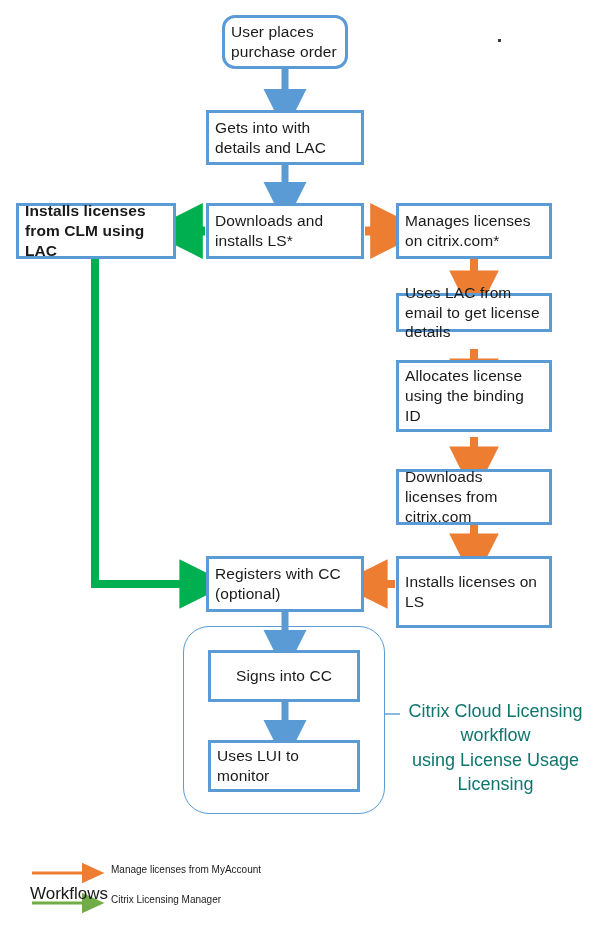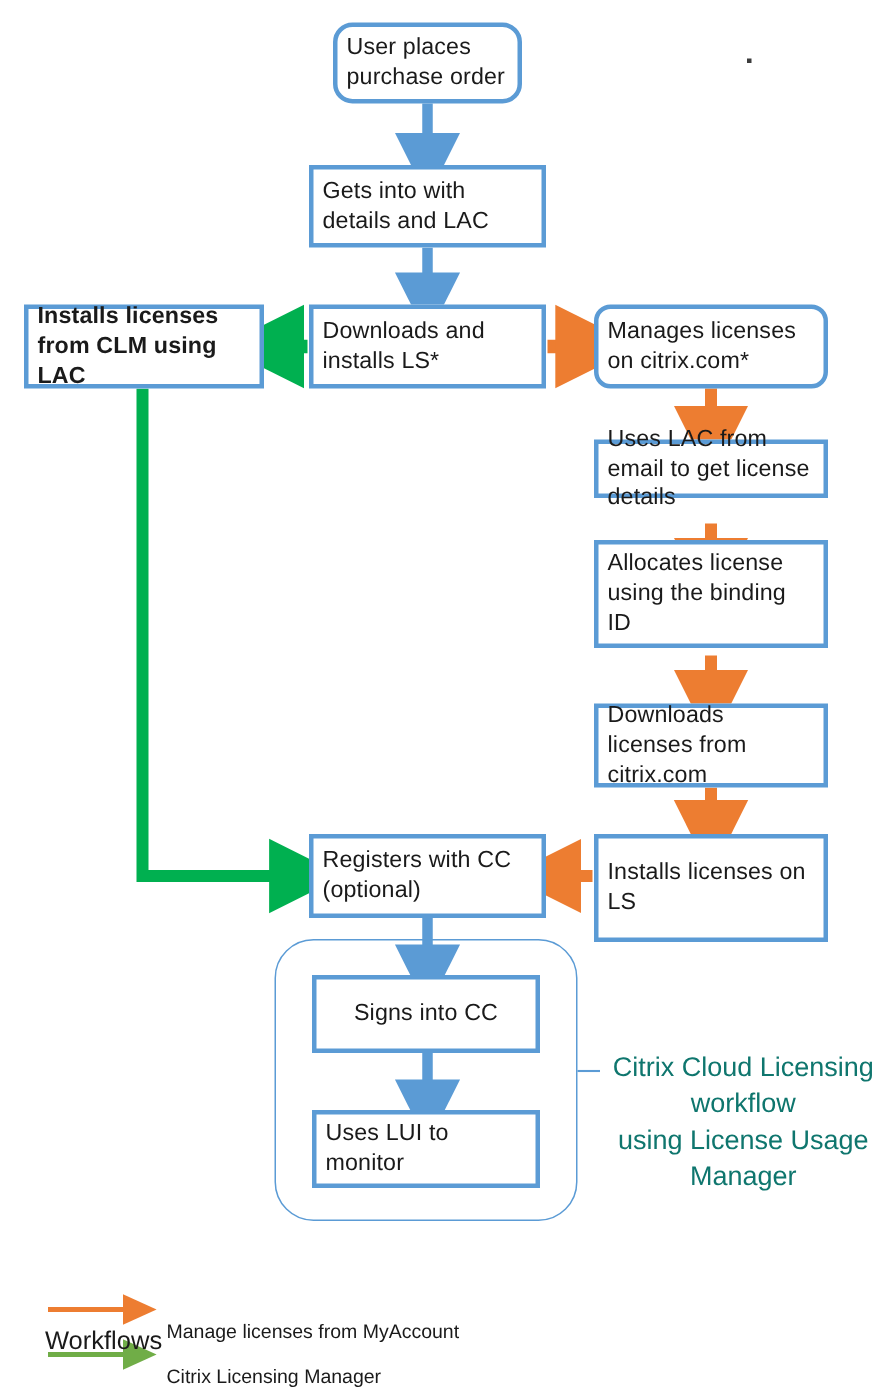--- a/index.html
+++ b/index.html
@@ -68,23 +68,22 @@
     background: #3c3c3c;
   }
   
   .legend-title {
     position: absolute;
     font-size: 17px;
     color: #1a1a1a;
   }
   .legend-label {
     position: absolute;
-    font-size: 13px;
+    font-size: 10px;
     color: #1a1a1a;
-    margin-top: 16px;
   }
 </style>
 </head>
 <body>
 
 <div id="canvas">
 
   <svg id="wires" viewBox="0 0 594 929">
     <defs>
       <marker id="ah-blue" markerWidth="7" markerHeight="7" refX="2.2" refY="3.5" orient="auto" markerUnits="strokeWidth">
@@ -145,21 +144,21 @@
   </div>
 
   <div class="box" style="left:16px; top:203px; width:160px; height:56px;font-weight:bold;">
     <span>Installs licenses from CLM using LAC</span>
   </div>
 
   <div class="box" style="left:206px; top:203px; width:158px; height:56px;">
     <span>Downloads and installs LS*</span>
   </div>
 
-  <div class="box" style="left:396px; top:203px; width:156px; height:56px;border-radius:11px;">
+  <div class="box" style="left:396px; top:203px; width:156px; height:56px;">
     <span>Manages licenses on citrix.com*</span>
   </div>
 
   <div class="box" style="left:396px; top:293px; width:156px; height:39px;">
     <span>Uses LAC from email to get license details</span>
   </div>
 
   <div class="box" style="left:396px; top:360px; width:156px; height:72px;">
     <span>Allocates license using the binding ID</span>
   </div>
@@ -179,21 +178,21 @@
   <div class="box" style="left:208px; top:650px; width:152px; height:52px;">
     <span>Signs into CC</span>
   </div>
 
   <div class="box" style="left:208px; top:740px; width:152px; height:52px;">
     <span>Uses LUI to monitor</span>
   </div>
 
   <div class="annotation" style="left:403px; top:699px; width:185px;">
     <div>Citrix Cloud Licensing workflow</div>
-    <div>using License Usage Manager</div>
+    <div>using License Usage Licensing</div>
   </div>
 
   <div class="dot-mark" style="left:498px; top:39px;"></div>
 
   <div class="legend-title" style="left:30px; top:838px;margin-top:46px;">Workflows</div>
 
   <div class="legend-label" style="left:111px; top:864px;">Manage licenses from MyAccount</div>
 
   <div class="legend-label" style="left:111px; top:894px;">Citrix Licensing Manager</div>
 

